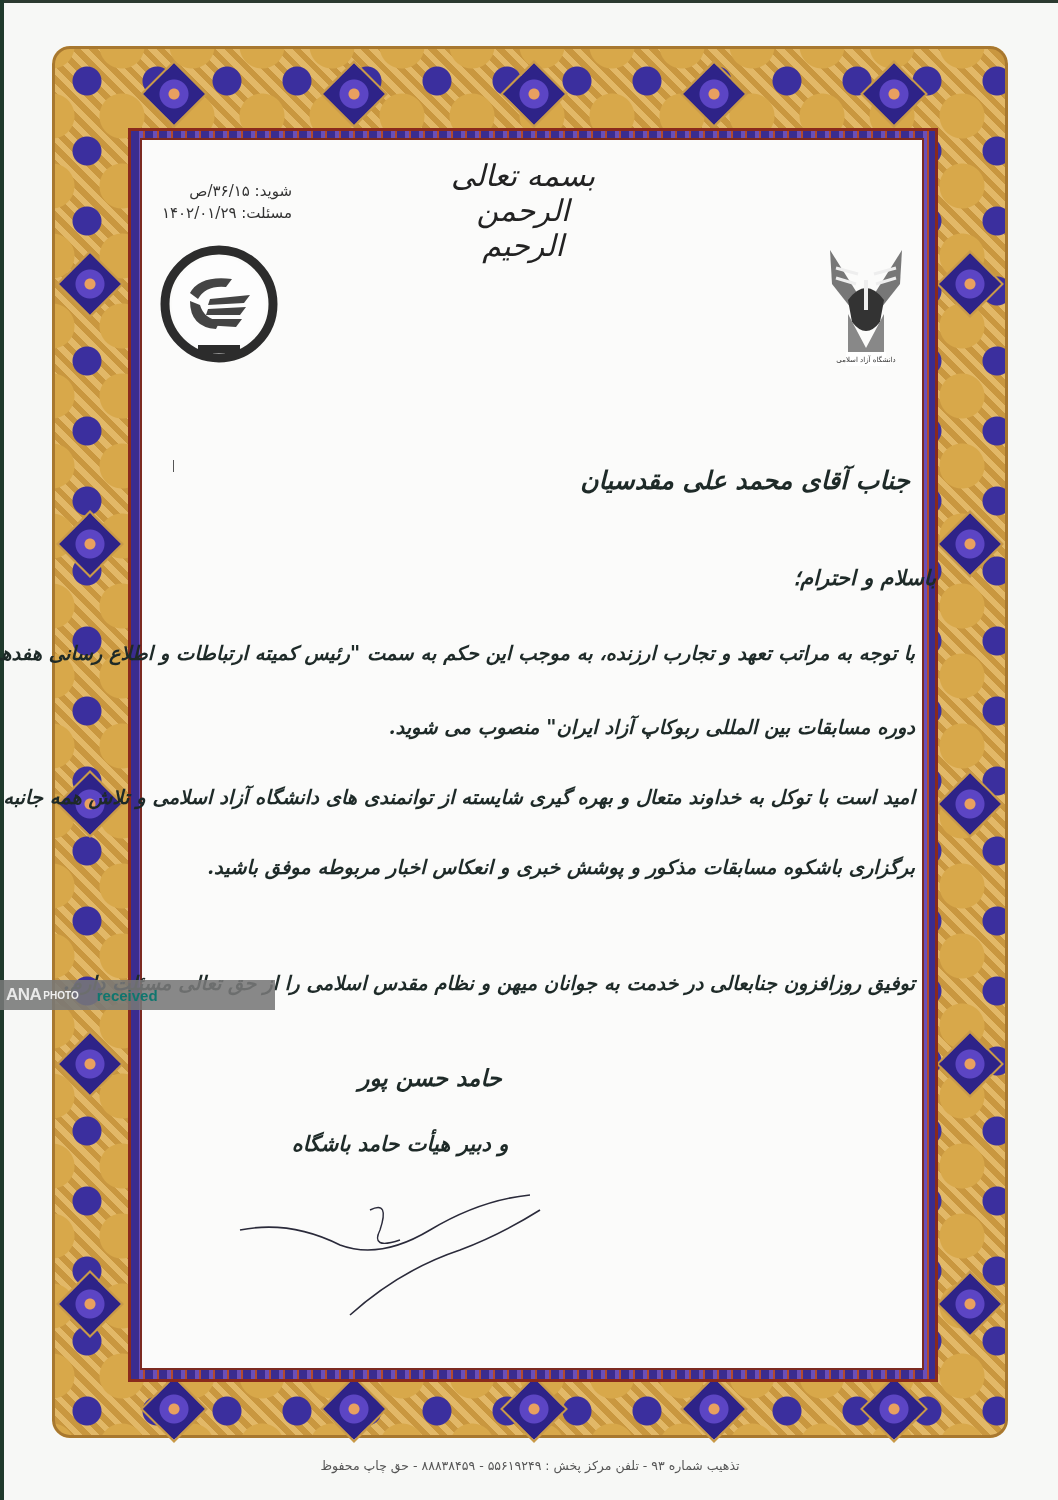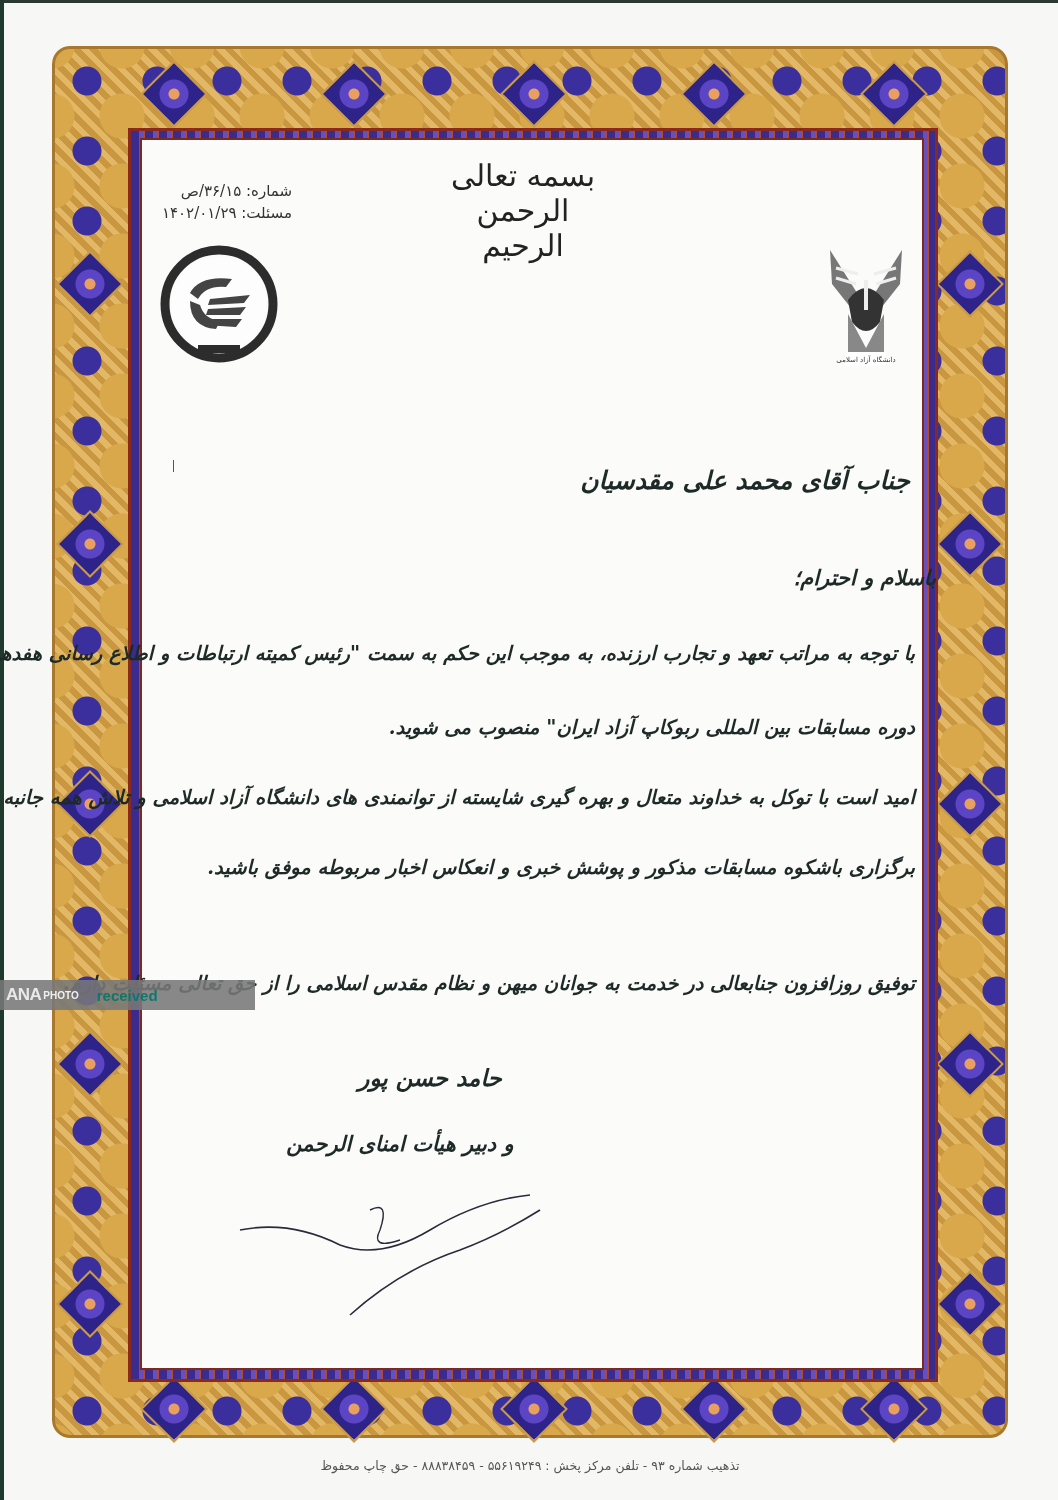--- a/index.html
+++ b/index.html
@@ -32,36 +32,36 @@
     border: 2px solid #7c2a20;
   }
   .medallion {
     position: absolute; width: 44px; height: 44px; transform: rotate(45deg);
     background: radial-gradient(circle, #e8a060 0 5px, #5c45c4 6px 14px, #2e2388 15px);
     border: 2px solid #c99a48;
   }
 
   
   .ref-block { position: absolute; left: 152px; top: 180px; width: 140px; direction: rtl; text-align: right; color: #333; font-family: "DejaVu Sans", sans-serif; font-size: 15px; line-height: 22px; }
-  .basmala { position: absolute; left: 448px; top: 158px; width: 150px; height: 70px; text-align: center; font-size: 30px; color: #222; direction: rtl; }
+  .basmala { position: absolute; left: 448px; top: 158px; width: 150px; height: 70px; text-align: center; font-size: 30px; color: #222; font-style: italic; direction: rtl; }
   .logo-left { position: absolute; left: 160px; top: 245px; width: 118px; height: 118px; }
   .logo-right { position: absolute; left: 828px; top: 244px; width: 76px; height: 130px; }
 
   .text { position: absolute; direction: rtl; text-align: right; color: #1e2a28; font-family: "DejaVu Serif", serif; font-style: italic; font-weight: bold; white-space: nowrap; }
   .recipient { left: 520px; top: 466px; width: 390px; font-size: 25px; }
   .greeting { left: 666px; top: 565px; width: 270px; font-size: 21px; }
   .line { font-size: 19.5px; }
 
   .signature-block { position: absolute; left: 225px; top: 1040px; width: 350px; direction: rtl; text-align: center; color: #1e2a28; font-style: italic; font-weight: bold; font-family: "DejaVu Serif", serif; }
   .sig-name { font-size: 23px; margin-bottom: 40px; margin-left: 60px; margin-top: 24px; }
   .sig-title1 { font-size: 22px; margin-bottom: 34px; }
   .sig-title2 { font-size: 21px; }
   .signature-stroke { position: absolute; left: 230px; top: 1190px; width: 330px; height: 130px; }
 
-  .watermark { position: absolute; left: 0; top: 980px; width: 255px; height: 30px; background: rgba(120,120,120,0.88); display: flex; align-items: center; font-family: "Liberation Sans", sans-serif; }
+  .watermark { position: absolute; left: 0; top: 980px; width: 275px; height: 30px; background: rgba(120,120,120,0.88); display: flex; align-items: center; font-family: "Liberation Sans", sans-serif; }
   .wm-ana { color: #e9e9e9; font-size: 17px; font-weight: bold; margin-left: 6px; letter-spacing: -0.5px; }
   .wm-photo { color: #f0f0f0; font-size: 10px; font-weight: bold; margin-left: 2px; margin-top: 0; }
   .wm-received { color: #0f766e; font-size: 15px; font-weight: bold; margin-left: 18px; }
 
   .footer { position: absolute; left: 300px; top: 1458px; width: 460px; direction: rtl; text-align: center; font-family: "DejaVu Sans", sans-serif; font-size: 12.5px; color: #555; }
   .margin-tick { position: absolute; left: 173px; top: 460px; width: 1px; height: 12px; background: #555; }
 </style>
 </head>
 <body>
 
@@ -88,21 +88,21 @@
 <div class="medallion" style="left:330px;top:1385px;"></div>
 <div class="medallion" style="left:510px;top:1385px;"></div>
 <div class="medallion" style="left:690px;top:1385px;"></div>
 <div class="medallion" style="left:870px;top:1385px;"></div>
 <div class="frame-band"></div>
 
 <div class="panel"></div>
 
 <div class="ref-block">
   <div>
-    <span>شماره:</span>
+    <span>شوید:</span>
     <span>۳۶/۱۵/ص</span>
   </div>
   <div>
     <span>مسئلت:</span>
     <span>۱۴۰۲/۰۱/۲۹</span>
   </div>
 </div>
 
 <div class="basmala">بسمه تعالی الرحمن الرحیم</div>
 
@@ -140,21 +140,21 @@
 <div class="text line" style="left:300px;top:972px;width:615px;">توفیق روزافزون جنابعالی در خدمت به جوانان میهن و نظام مقدس اسلامی را از حق تعالی مسئلت دارم.</div>
 
 <div class="watermark">
   <span class="wm-ana">ANA</span>
   <span class="wm-photo">PHOTO</span>
   <span class="wm-received">received</span>
 </div>
 
 <div class="signature-block">
   <div class="sig-name">حامد حسن پور</div>
-  <div class="sig-title2">و دبیر هیأت امنای الرحمن</div>
+  <div class="sig-title2">و دبیر هیأت حامد باشگاه</div>
 </div>
 <svg class="signature-stroke" viewBox="0 0 330 130">
   <path d="M10 40 Q60 30 110 55 Q150 70 200 40 Q250 10 300 5" fill="none" stroke="#2a2a3a" stroke-width="1.6"></path>
   <path d="M120 125 Q170 80 230 60 Q270 45 310 20" fill="none" stroke="#2a2a3a" stroke-width="1.6"></path>
   <path d="M140 20 Q160 10 150 40 Q140 60 170 50" fill="none" stroke="#2a2a3a" stroke-width="1.4"></path>
 </svg>
 
 <div class="footer">تذهیب شماره ۹۳ - تلفن مرکز پخش : ۵۵۶۱۹۲۴۹ - ۸۸۸۳۸۴۵۹ - حق چاپ محفوظ</div>
 
 </body></html>

